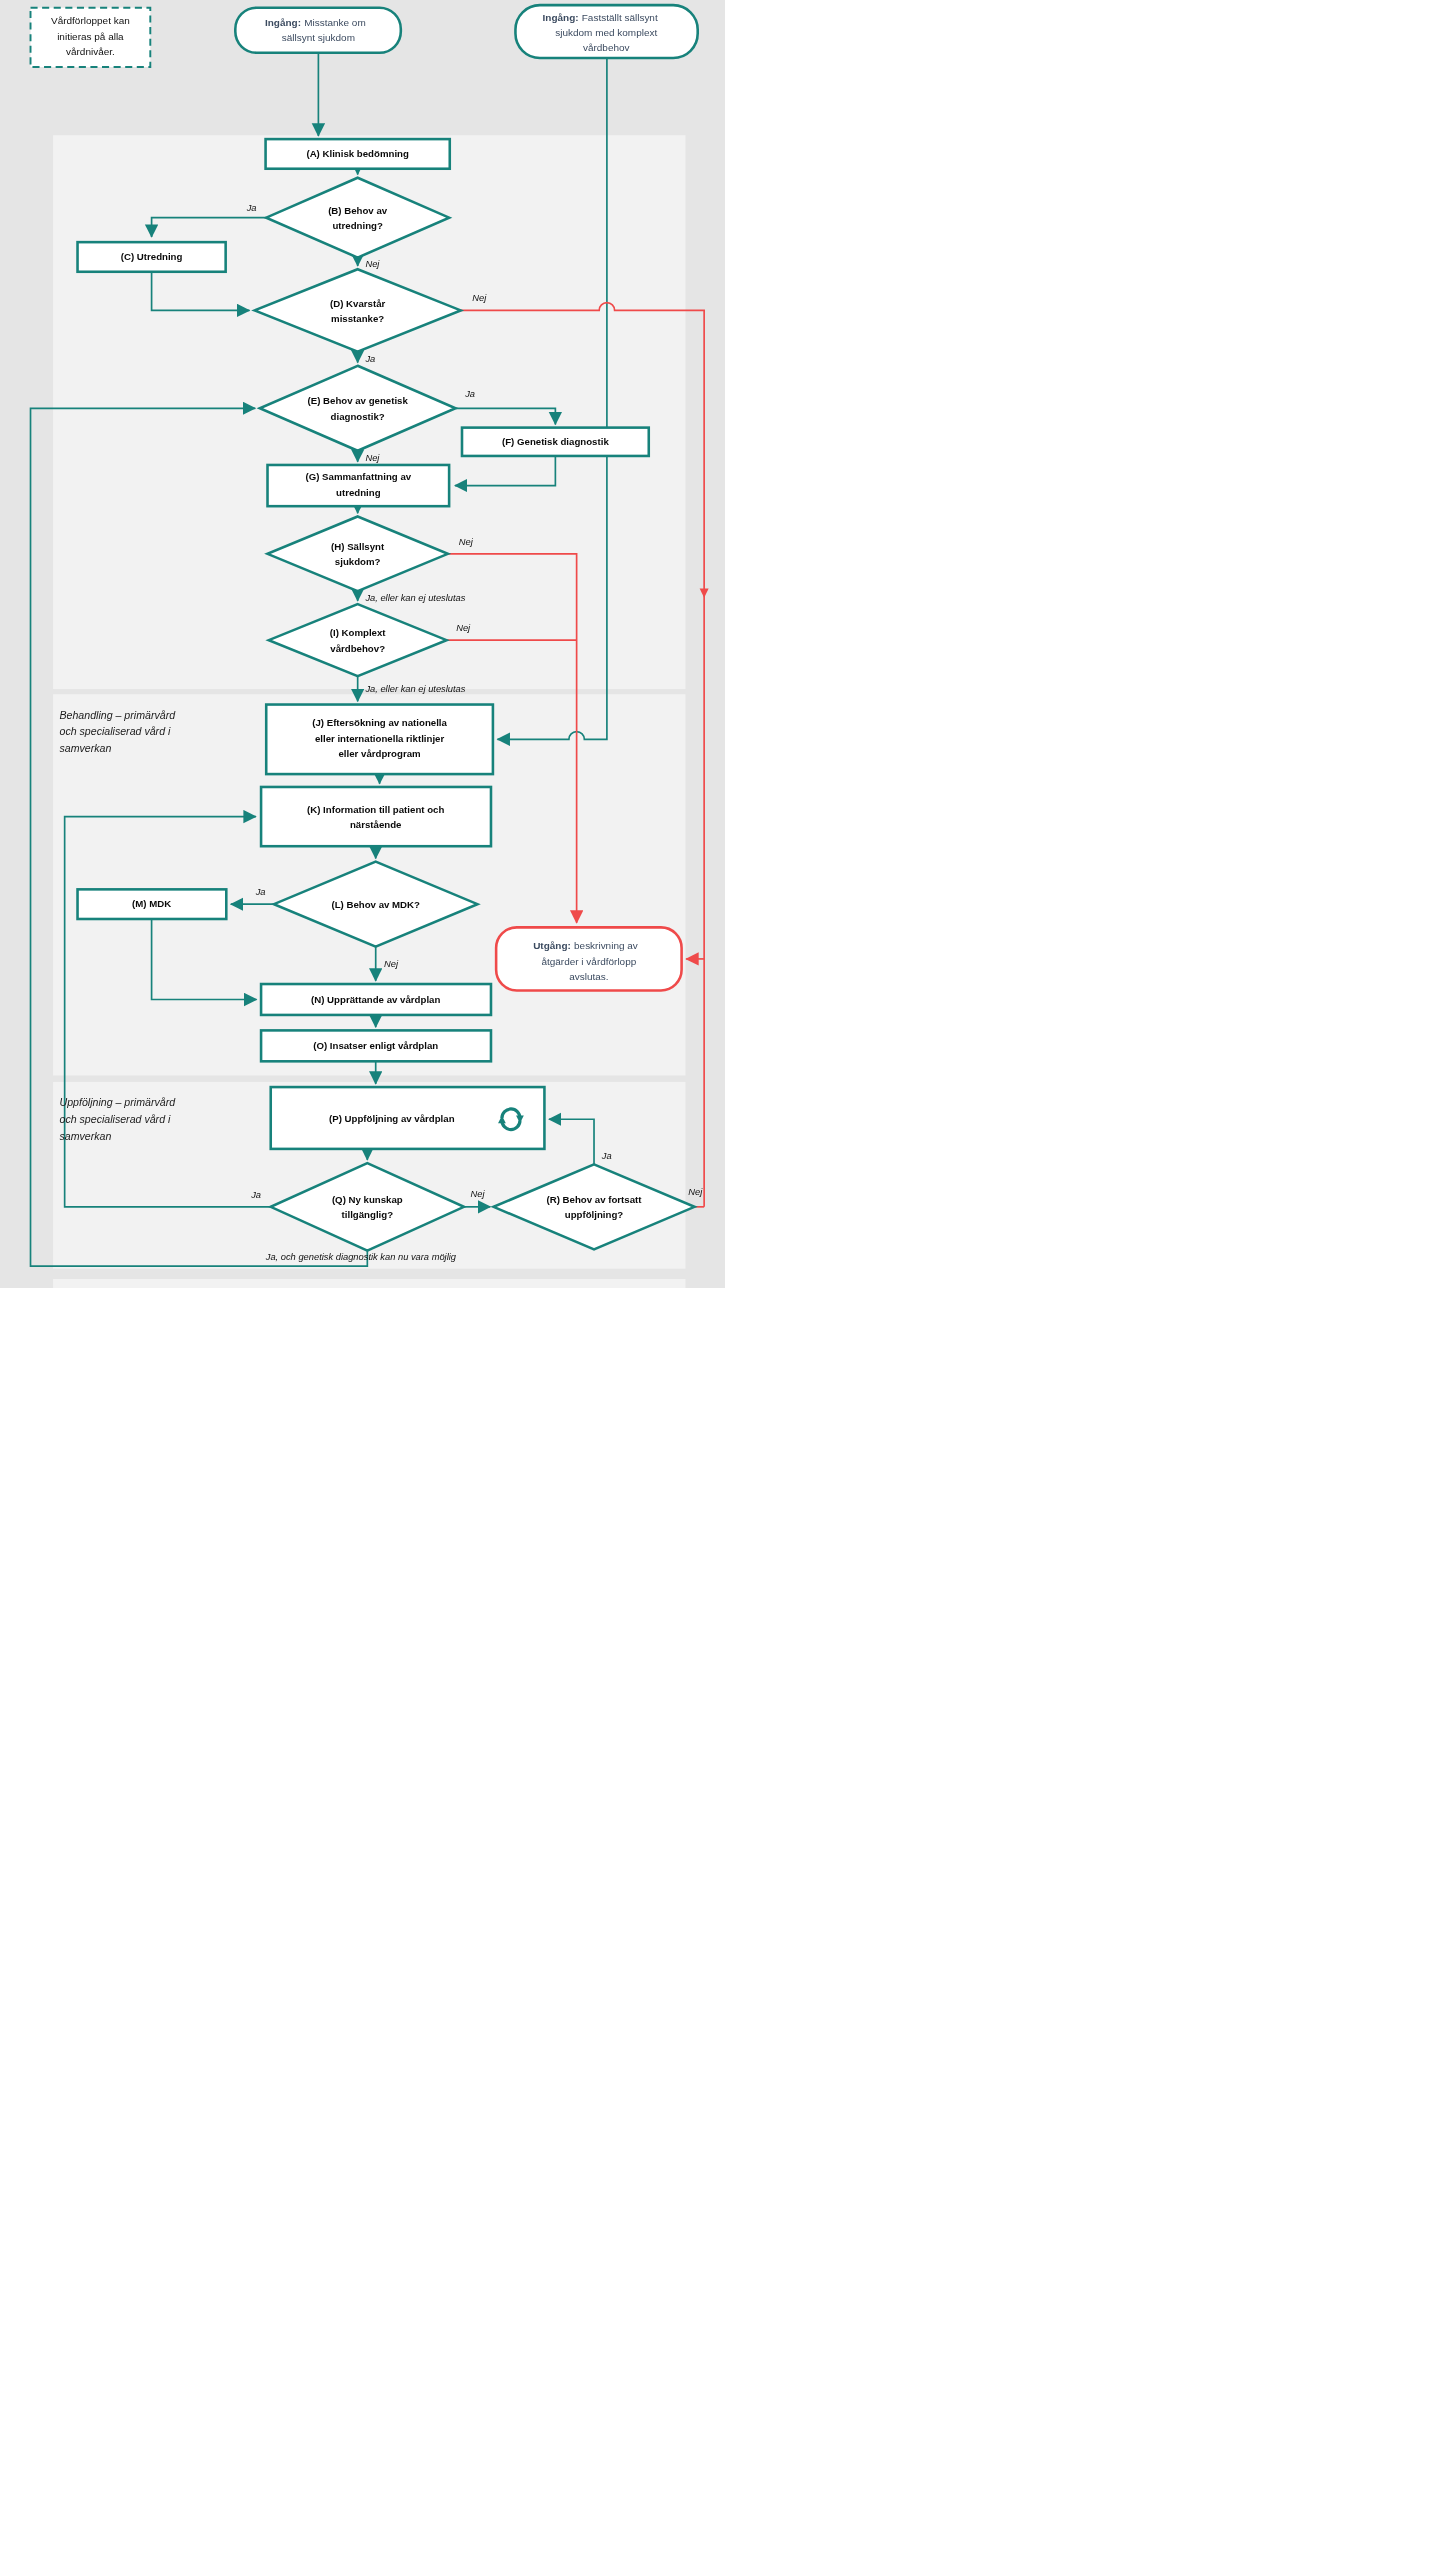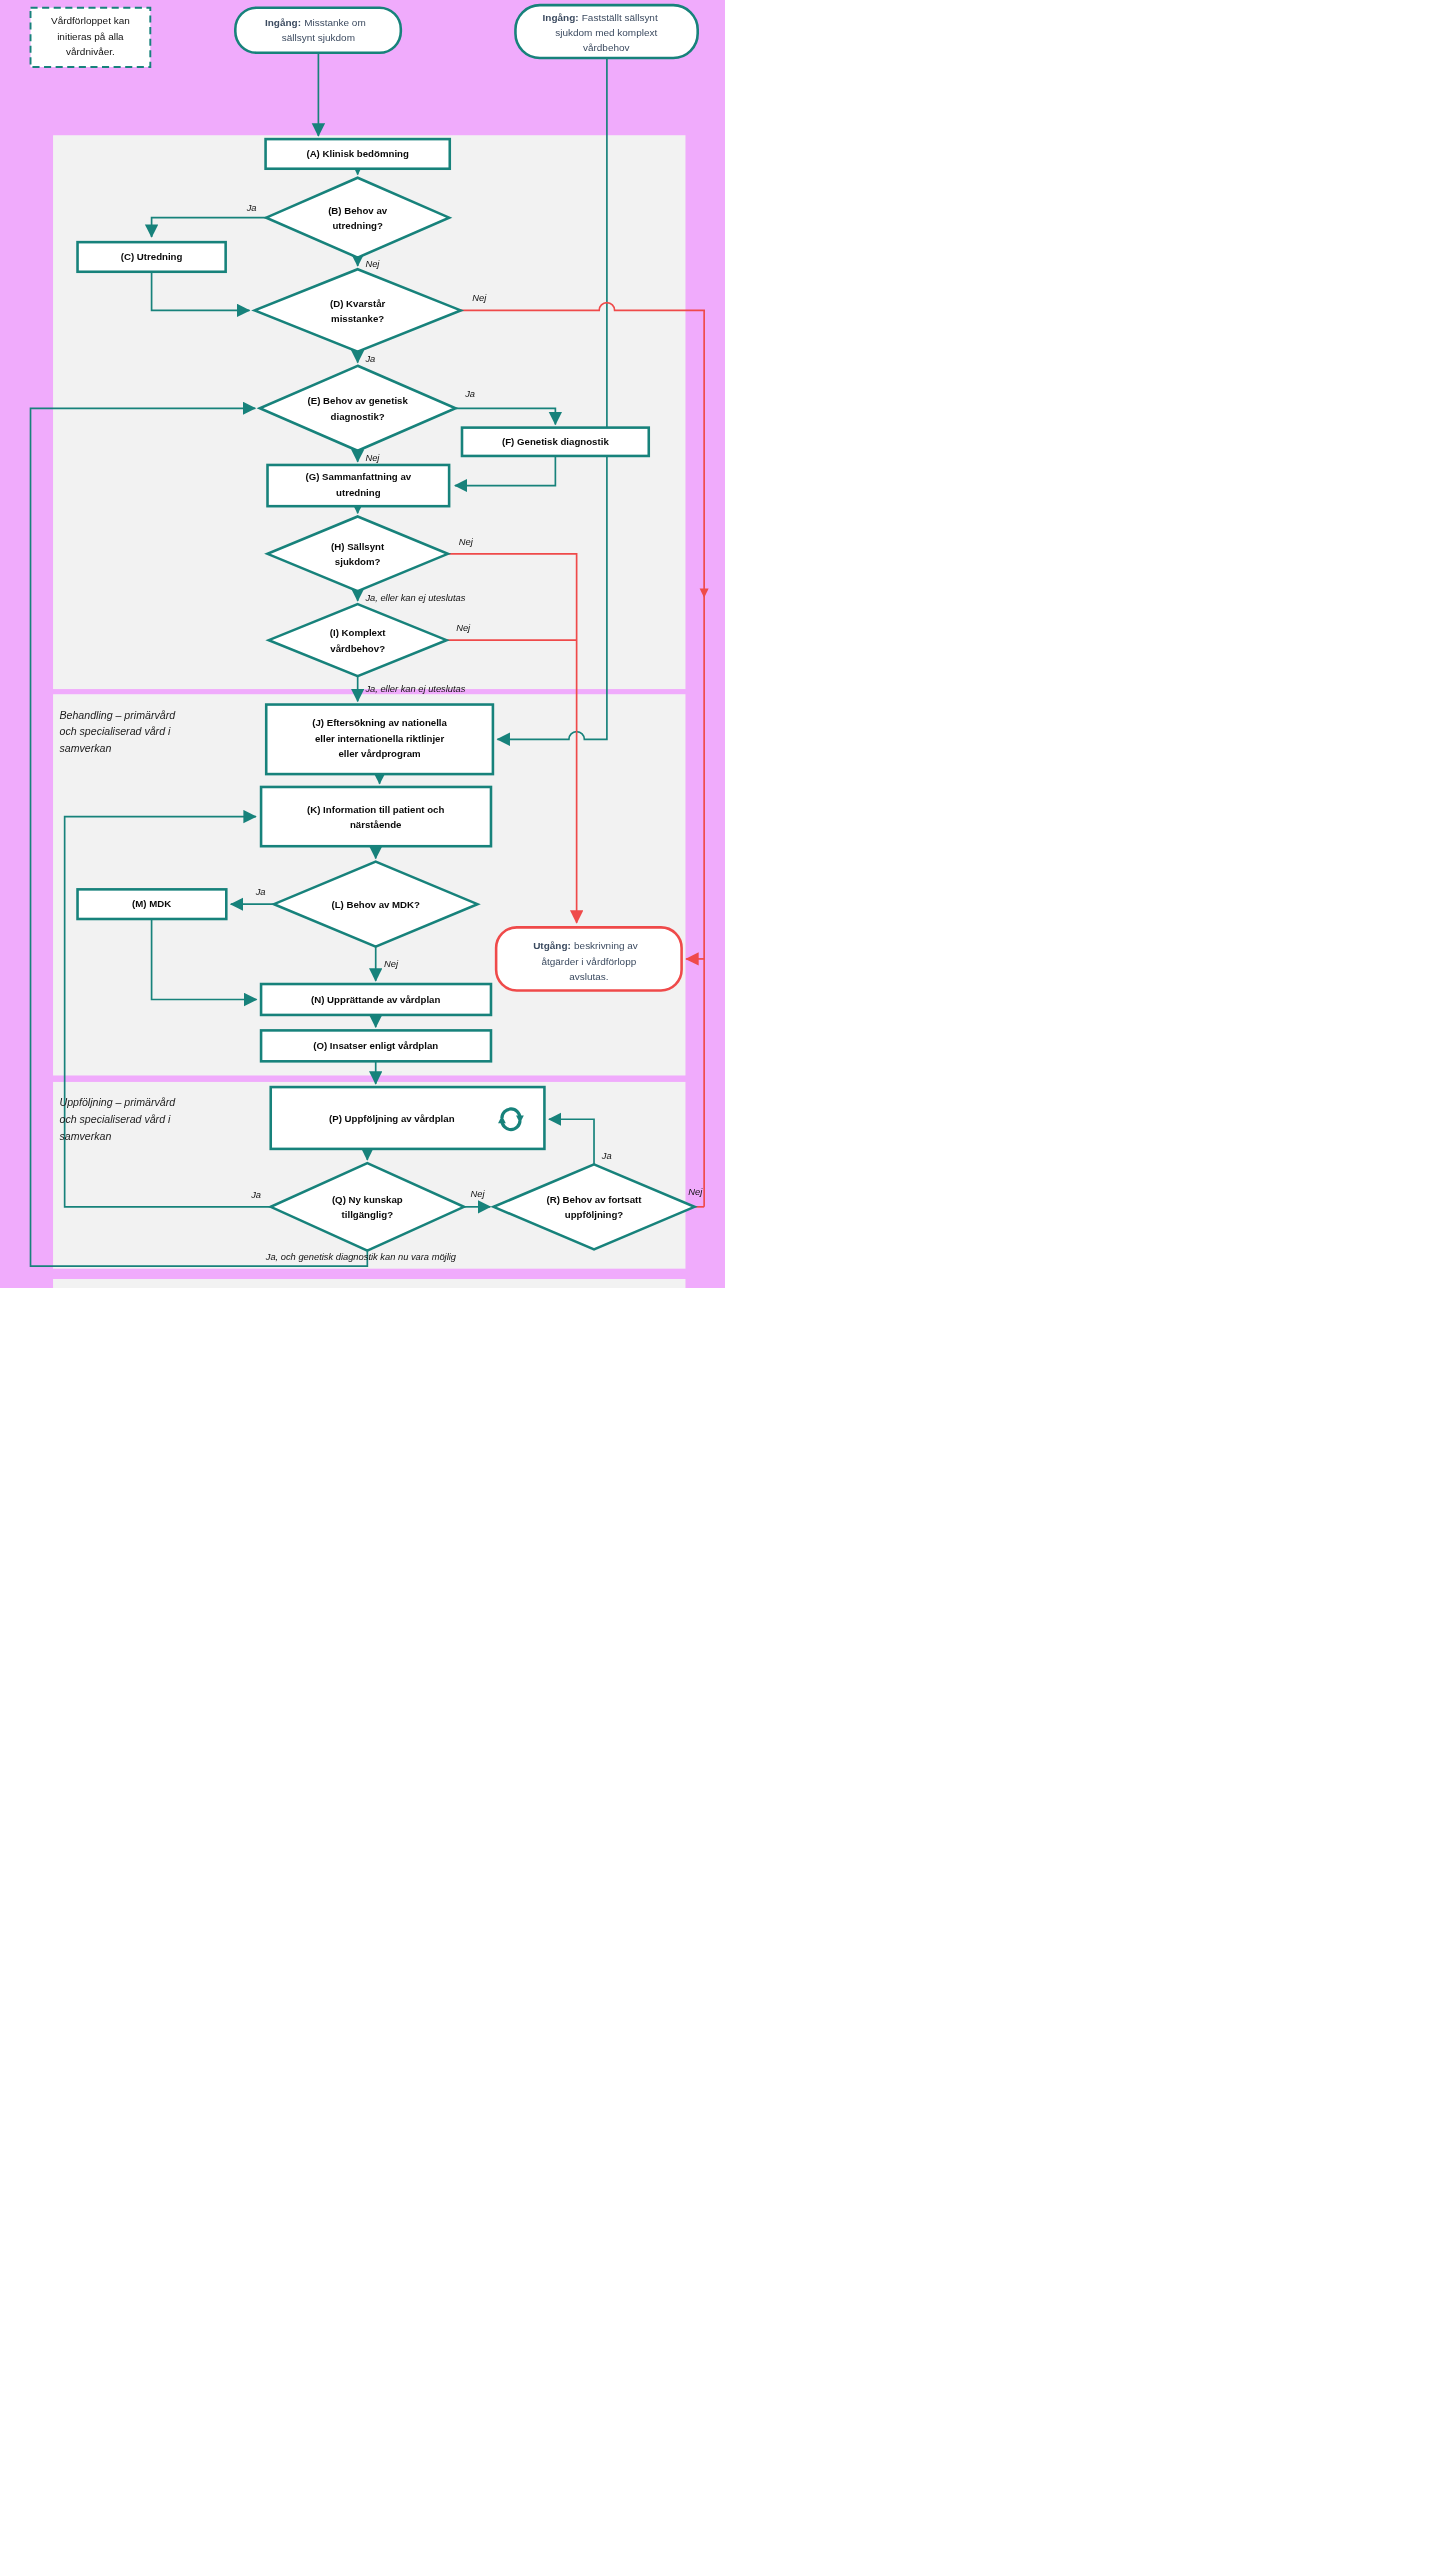--- a/index.html
+++ b/index.html
@@ -1,16 +1,16 @@
 <!DOCTYPE html>
 <html style="font-size:10.3px"><head>
 <meta charset="utf-8">
 <style>
   html,body{margin:0;padding:0;background:#ffffff;}
-  .page{width:725px;height:1288px;position:relative;background:#f0abfc;
+  .page{width:725px;height:1288px;position:relative;background:#e5e5e5;
         font-family:"Liberation Sans", sans-serif;}
   svg{display:block;}
   text{font-family:"Liberation Sans", sans-serif;fill:#0a0a0a;}
   .node-label{font-weight:bold;font-size:15px;}
   .branch-label{font-style:italic;font-size:14.5px;fill:#111111;}
   .section-label{font-style:italic;font-size:16.5px;fill:#1a1a1a;}
   .oval-label{font-size:15.5px;fill:#3c4b60;}
   .oval-label-bold{font-size:15.5px;font-weight:bold;fill:#3c4b60;}
   .note-label{font-size:15.5px;fill:#111111;}
 </style>

